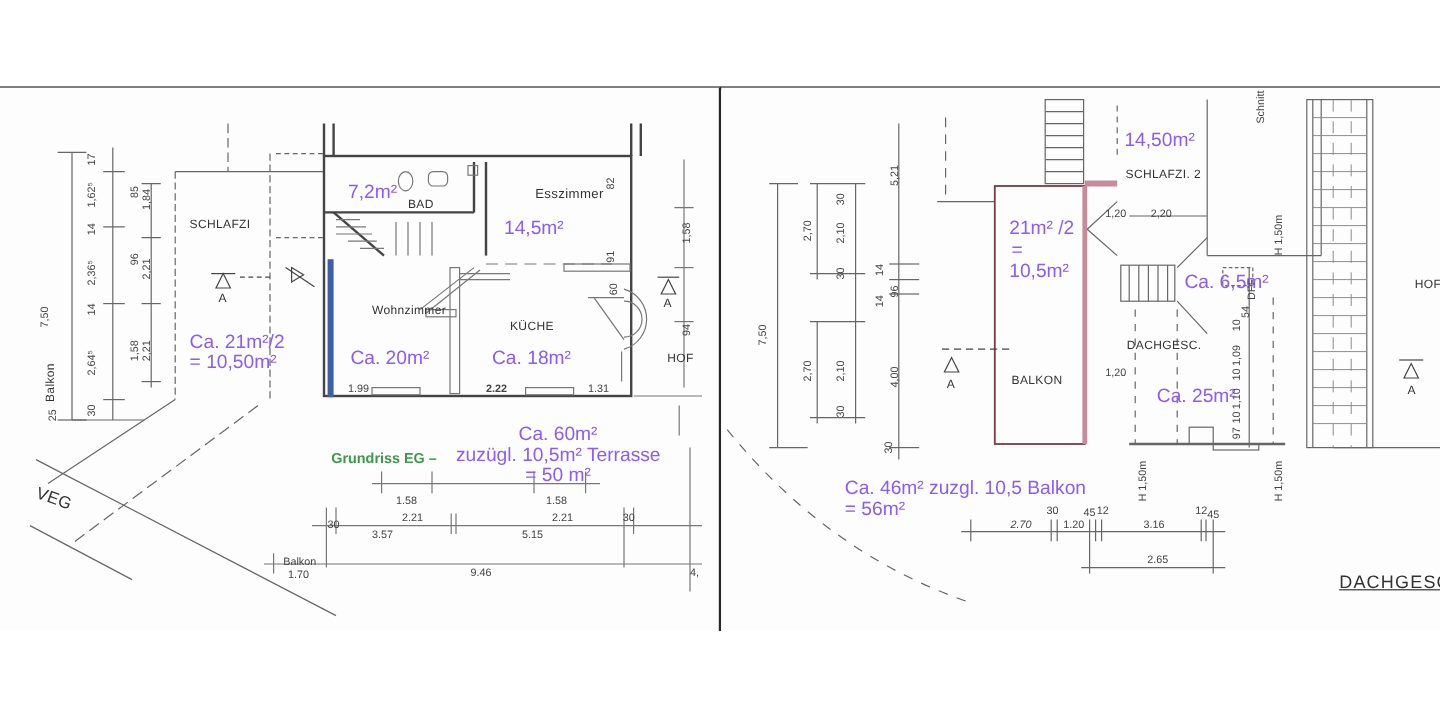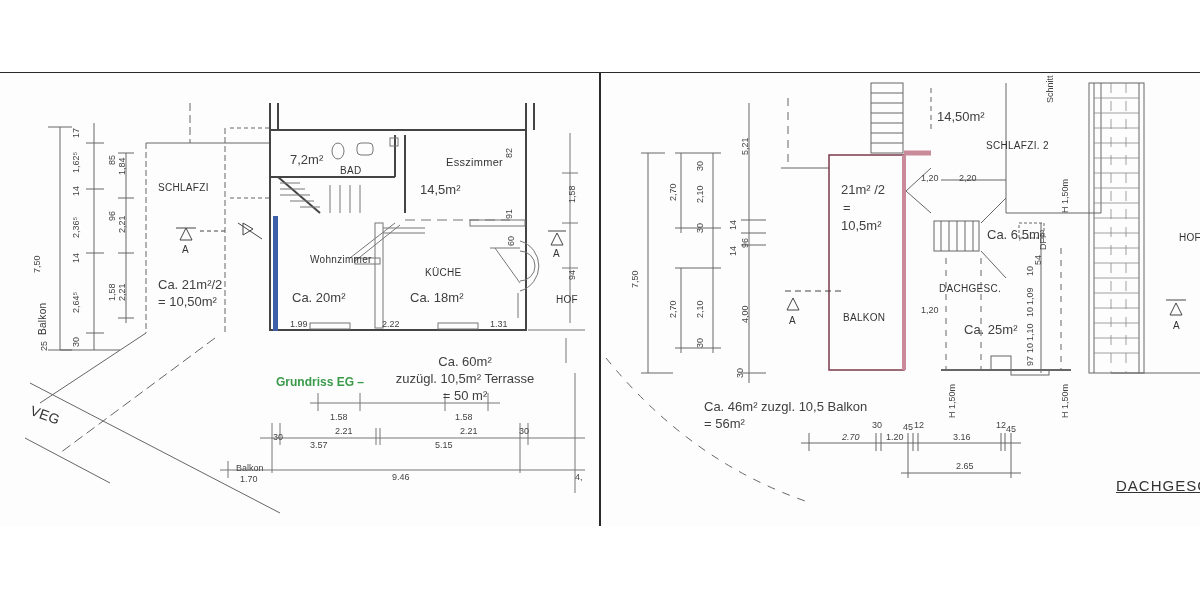--- a/index.html
+++ b/index.html
@@ -6,21 +6,21 @@
   body { width:1200px; height:600px; position:relative; overflow:hidden; font-family:"DejaVu Sans", sans-serif; }
   .topband { position:absolute; left:0; top:0; width:1200px; height:73px; background:#ffffff; }
   .bottomband { position:absolute; left:0; top:526px; width:1200px; height:74px; background:#ffffff; }
   .panel { position:absolute; top:73px; height:453px; background:#fdfdfd; overflow:hidden; }
   .panel-left { left:0; width:600px; }
   .panel-right { left:601px; width:599px; }
   .topline { position:absolute; left:0; top:72px; width:1200px; height:3px; background:#2a2a2a; }
   .divider { position:absolute; left:599px; top:73px; width:2px; height:453px; background:#2a2a2a; }
   svg { position:absolute; left:0; top:0; }
   .t { position:absolute; white-space:nowrap; line-height:1; }
-  .red { color:#404040; font-family:"Liberation Sans", sans-serif; font-size:13px; }
+  .red { color:#8b5cf6; font-family:"Liberation Sans", sans-serif; font-size:16px; }
   .lbl { color:#333; font-family:"Liberation Sans", sans-serif; font-size:10px; letter-spacing:0.3px; }
   .dim { color:#444; font-family:"Liberation Sans", sans-serif; font-size:9px; }
   .vert { transform:rotate(-90deg); transform-origin:left top; }
   .green { color:#3a9a4a; font-family:"Liberation Sans", sans-serif; font-size:12px; font-weight:bold; }
   .center { text-align:center; }
   .dach { font-family:"Liberation Sans", sans-serif; font-size:15px; color:#333; text-decoration:underline; letter-spacing:1px; }
 </style>
 </head>
 <body>
 
@@ -171,21 +171,21 @@
   <span class="t lbl" style="left:446px;top:84px;font-size:11px;">Esszimmer</span>
   <span class="t red" style="left:420px;top:110px;">14,5m²</span>
   <span class="t lbl" style="left:310px;top:182px;font-size:10px;">Wohnzimmer</span>
   <span class="t lbl" style="left:425px;top:195px;">KÜCHE</span>
   <span class="t red" style="left:292px;top:218px;text-align:right;">Ca. 20m²</span>
   <span class="t red" style="left:410px;top:218px;">Ca. 18m²</span>
   <span class="t lbl" style="left:556px;top:222px;">HOF</span>
   <span class="t lbl" style="left:553px;top:176px;">A</span>
 
   <span class="t dim" style="left:290px;top:247px;">1.99</span>
-  <span class="t dim" style="left:382px;top:247px;">2.22</span>
+  <span class="t dim" style="left:405px;top:247px;font-weight:bold;">2.22</span>
   <span class="t dim" style="left:490px;top:247px;">1.31</span>
   <span class="t dim vert" style="left:505px;top:85px;">82</span>
   <span class="t dim vert" style="left:505px;top:146px;">91</span>
   <span class="t dim vert" style="left:507px;top:173px;">60</span>
   <span class="t dim vert" style="left:568px;top:130px;">1,58</span>
   <span class="t dim vert" style="left:568px;top:207px;">94</span>
 
   <span class="t red center" style="left:395px;top:282px;width:140px;">Ca. 60m²</span>
   <span class="t red center" style="left:380px;top:299px;width:170px;">zuzügl. 10,5m² Terrasse</span>
   <span class="t red center" style="left:395px;top:316px;width:140px;">= 50 m²</span>
@@ -341,21 +341,21 @@
 
   <span class="t lbl" style="left:188px;top:243px;">A</span>
   <span class="t lbl" style="left:572px;top:248px;">A</span>
 
   <span class="t red" style="left:240px;top:110px;">21m² /2</span>
   <span class="t red" style="left:242px;top:128px;">=</span>
   <span class="t red" style="left:240px;top:146px;">10,5m²</span>
   <span class="t lbl" style="left:242px;top:240px;">BALKON</span>
 
   <span class="t red" style="left:336px;top:37px;">14,50m²</span>
-  <span class="t lbl" style="left:337px;top:68px;margin-left:48px;">SCHLAFZI. 2</span>
+  <span class="t lbl" style="left:337px;top:68px;">SCHLAFZI. 2</span>
   <span class="t dim" style="left:320px;top:101px;">1,20</span>
   <span class="t dim" style="left:358px;top:101px;">2,20</span>
   <span class="t red" style="left:386px;top:155px;">Ca. 6,5m²</span>
   <span class="t lbl" style="left:338px;top:211px;">DACHGESC.</span>
   <span class="t dim" style="left:320px;top:233px;">1,20</span>
   <span class="t red" style="left:363px;top:250px;">Ca. 25m²</span>
   <span class="t dim vert" style="left:438px;top:177px;">DFF</span>
   <span class="t dim vert" style="left:433px;top:192px;">54</span>
   <span class="t dim vert" style="left:425px;top:203px;">10</span>
   <span class="t dim vert" style="left:425px;top:232px;">1,09</span>

